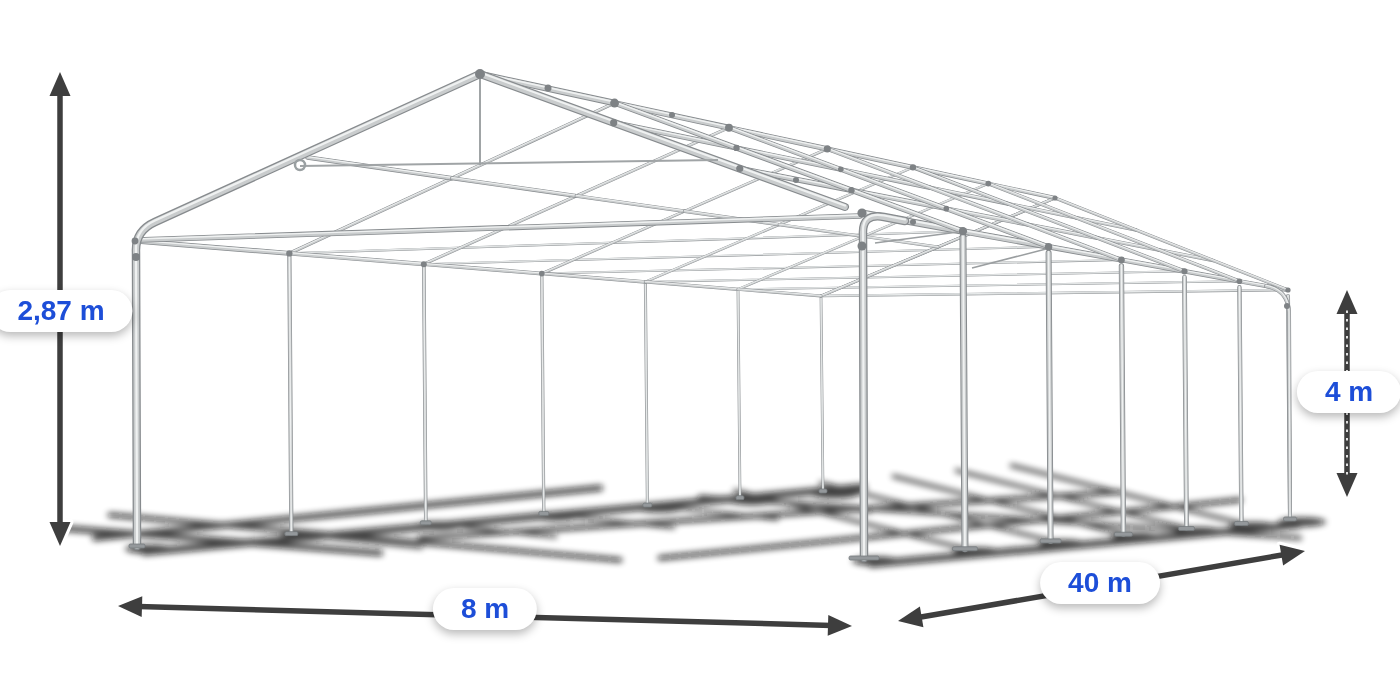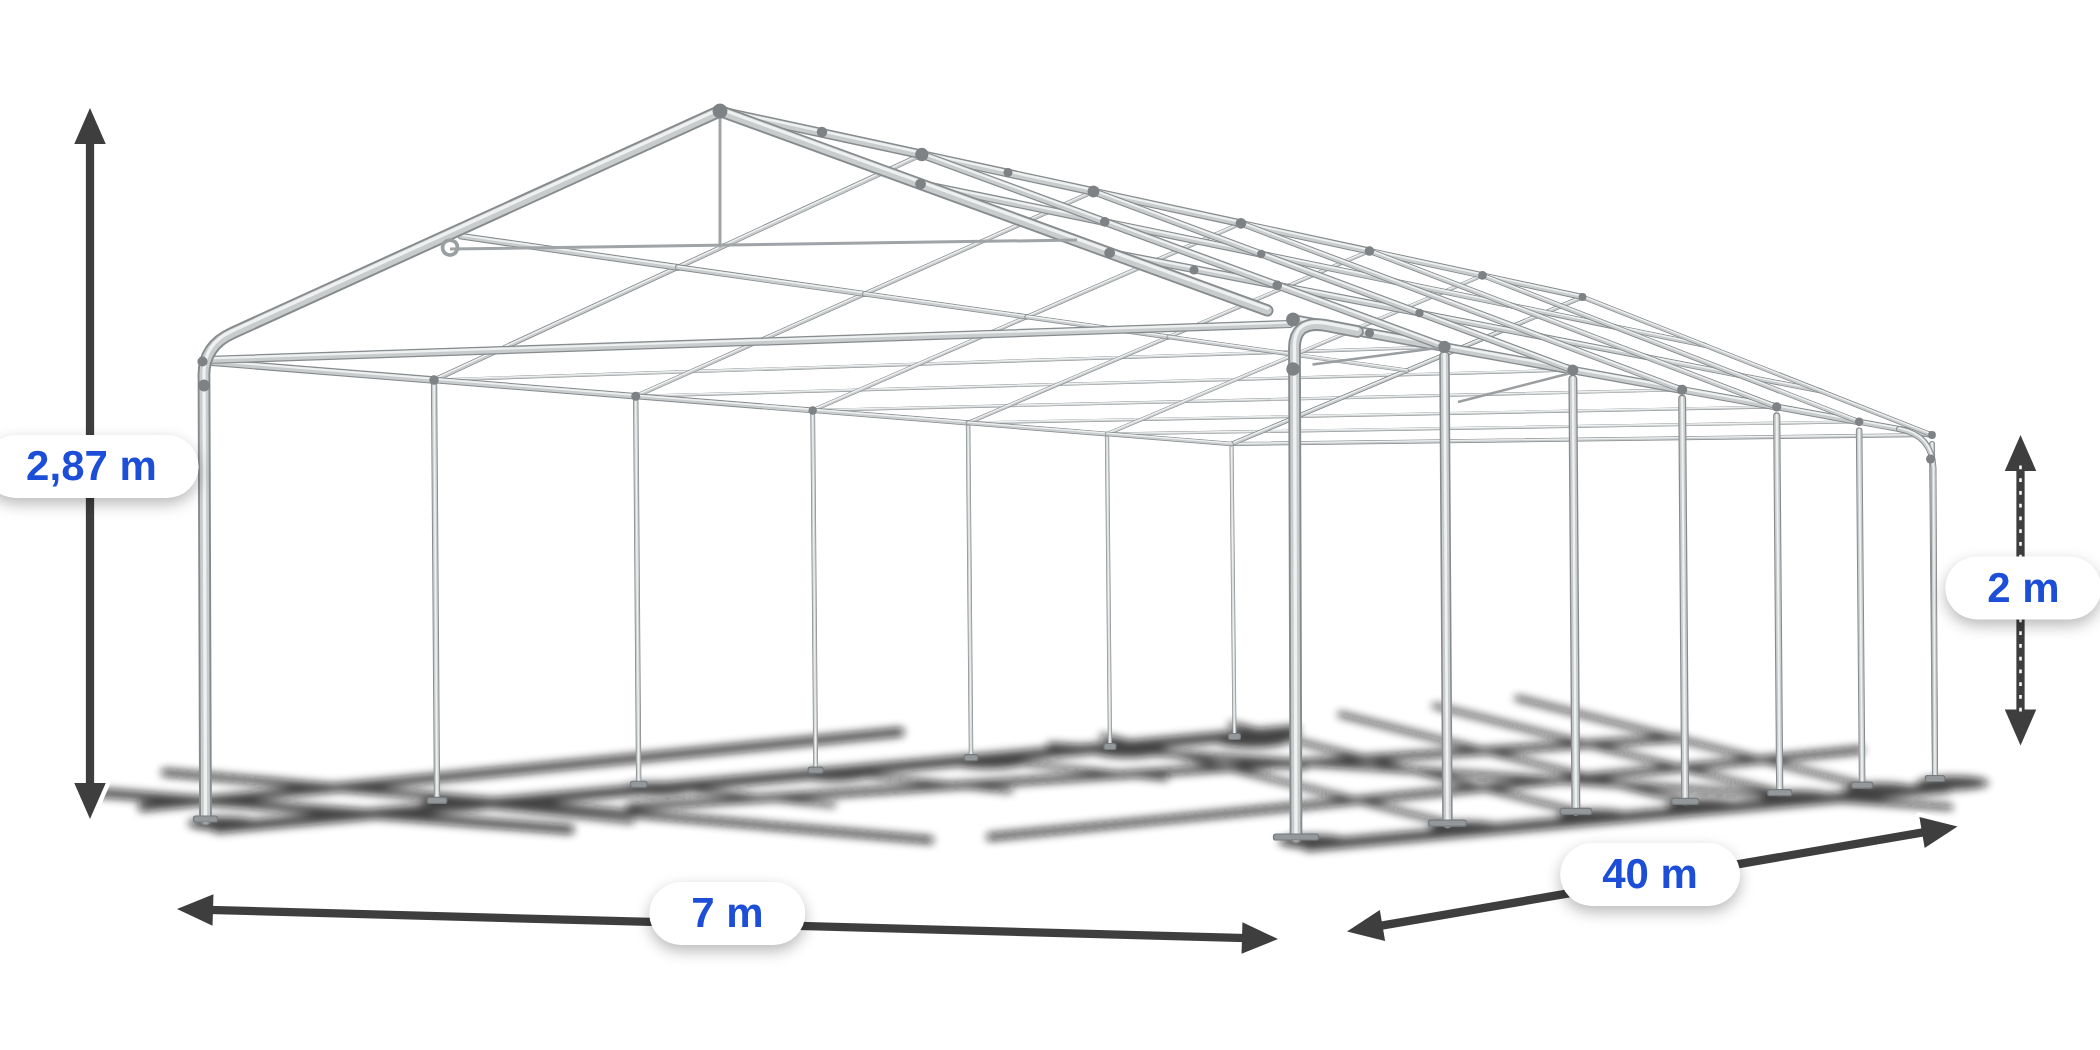--- a/index.html
+++ b/index.html
@@ -370,18 +370,18 @@
       </g>
       <defs>
         <filter id="soft" x="-20%" y="-20%" width="140%" height="140%">
           <feGaussianBlur stdDeviation="3"></feGaussianBlur>
         </filter>
       </defs>
     </svg>
 
   <div class="dim-pill" style="left:61px;top:311px;">2,87 m</div>
 
-  <div class="dim-pill" style="left:485px;top:609px;">7 m</div>
+  <div class="dim-pill" style="left:485px;top:609px;">8 m</div>
 
   <div class="dim-pill" style="left:1100px;top:583px;">40 m</div>
 
-  <div class="dim-pill" style="left:1349px;top:392px;">2 m</div>
+  <div class="dim-pill" style="left:1349px;top:392px;">4 m</div>
 </div>
 
 </body></html>

